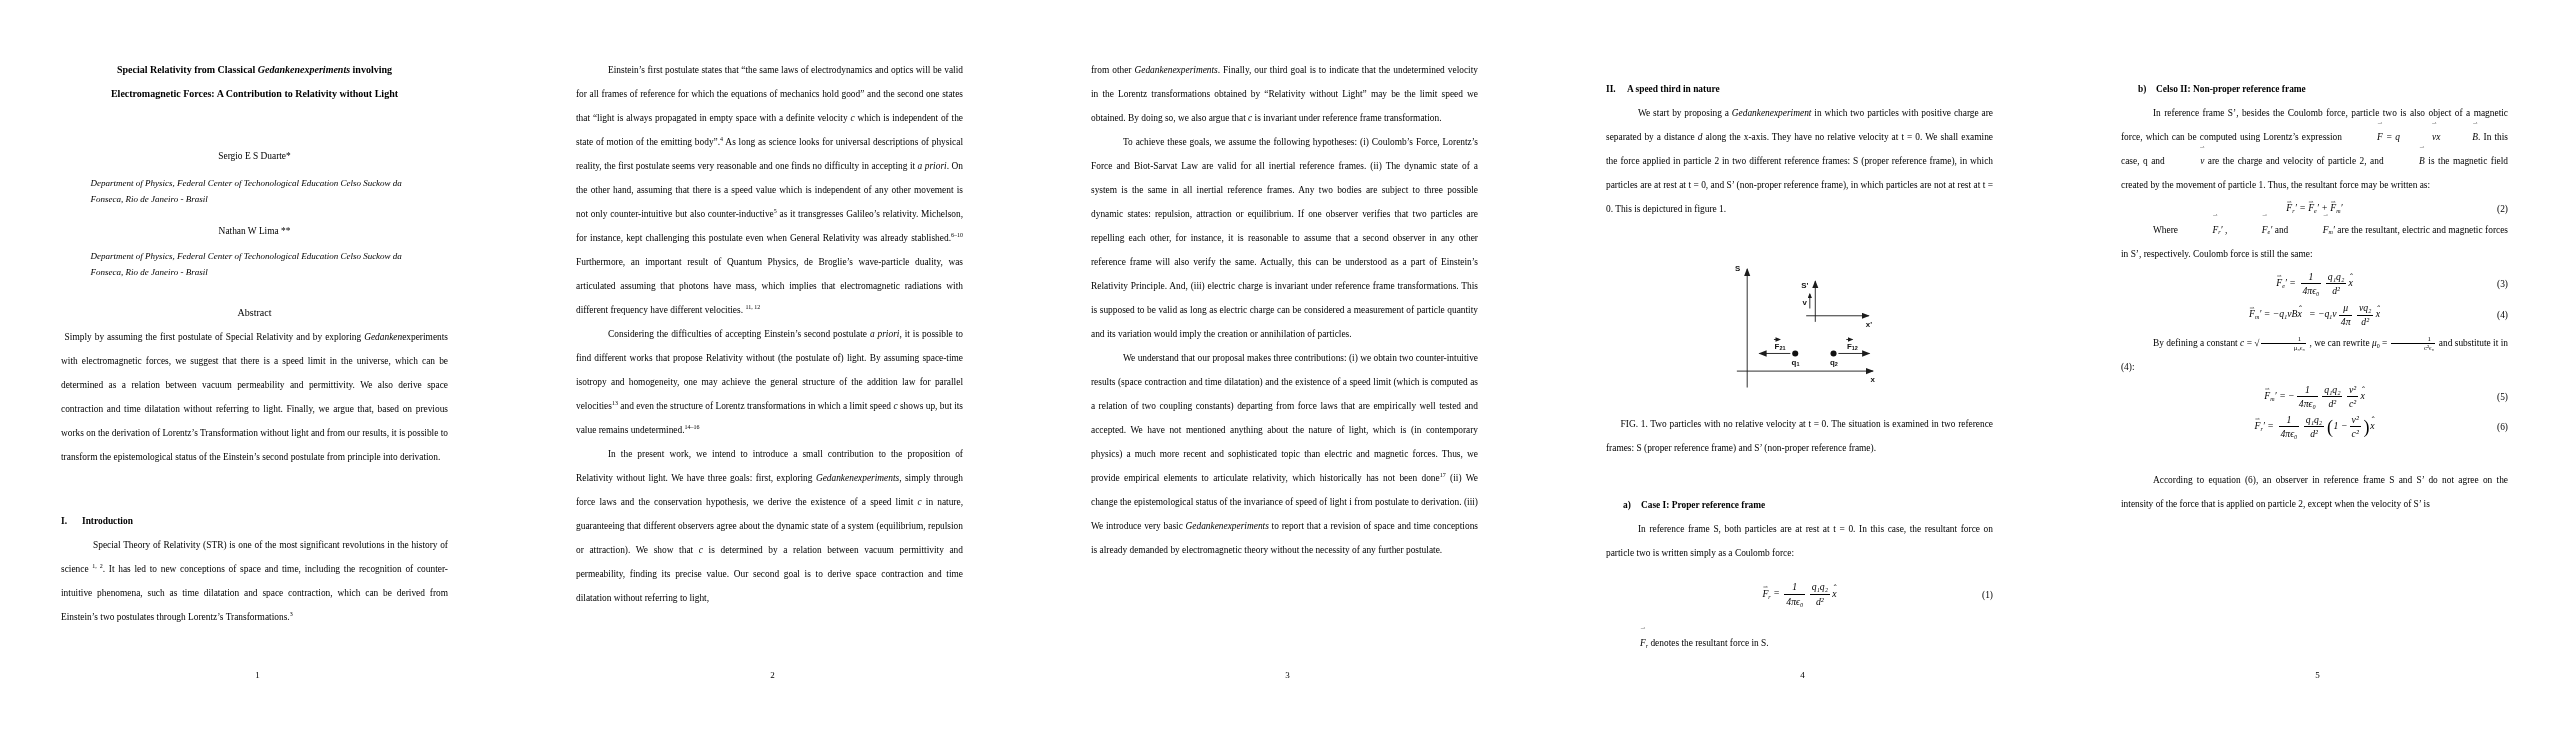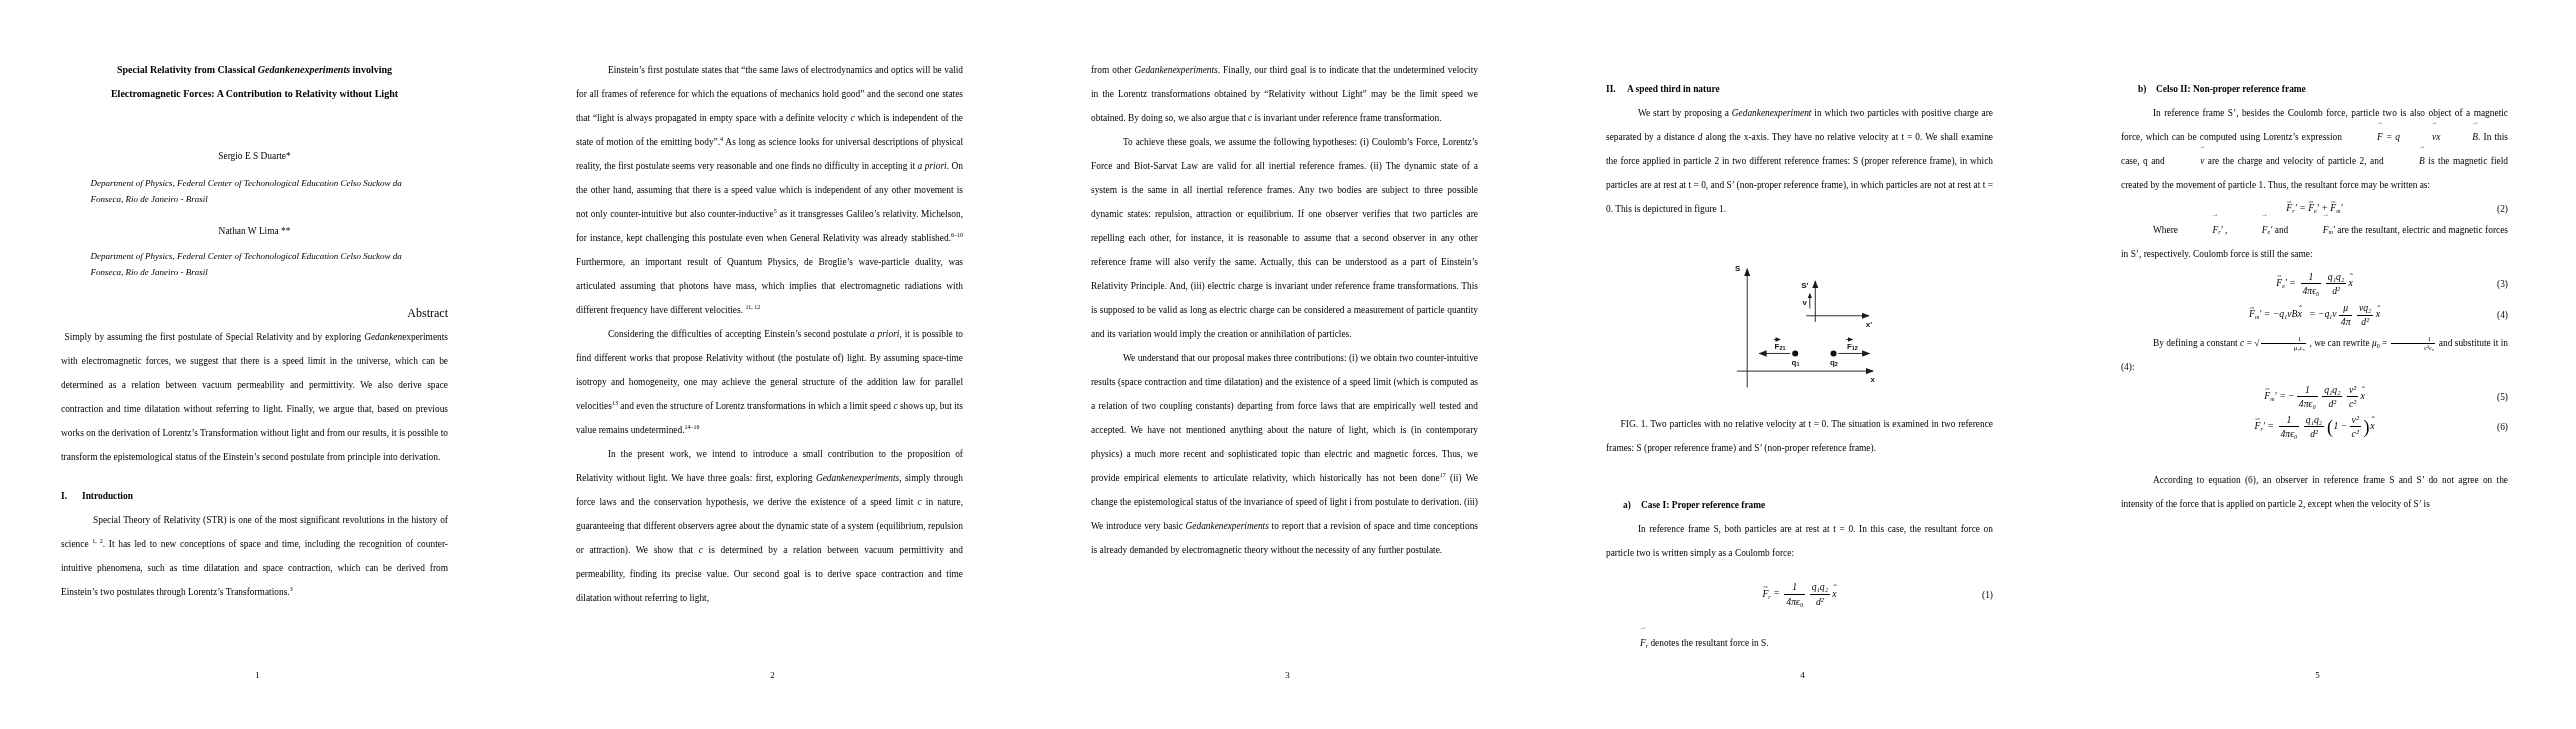--- a/index.html
+++ b/index.html
@@ -19,21 +19,21 @@
   .vec::before{content:"⇀";position:absolute;left:50%;transform:translateX(-50%);
                top:-0.80em;font-size:0.62em;line-height:1;}
   .hat{position:relative;display:inline-block;}
   .hat::before{content:"ˆ";position:absolute;left:55%;transform:translateX(-50%);
                top:-0.52em;font-size:0.95em;line-height:1;}
   .title{font-weight:bold;text-align:center;text-indent:0;font-size:10px;
          line-height:24px;max-width:298px;margin:0 auto;}
   .author{text-align:center;text-indent:0;}
   .affil{font-style:italic;text-align:left;text-indent:0;font-size:9px;
          line-height:16px;max-width:328px;margin:3px auto;}
-  .abshead{text-align:right;text-indent:0;font-size:12px;}
+  .abshead{text-align:center;text-indent:0;font-size:10px;}
   .sect{font-weight:bold;text-indent:0;text-align:left;}
   .snum{display:inline-block;width:21px;}
   .ssect{font-weight:bold;text-indent:0;text-align:left;padding-left:17px;}
   .snum2{display:inline-block;width:18px;}
   .pageno{position:absolute;bottom:43px;left:0;right:0;text-align:center;
           font-size:9px;line-height:9px;text-indent:0;}
   
   .eq{position:relative;text-align:center;text-indent:0;line-height:1.1;
       font-size:9.7px;margin:8.5px 0;}
   .eqbody{display:inline-block;font-style:italic;}
@@ -63,21 +63,21 @@
 <div class="doc">
 
   <div class="page">
     <div class="title"><span>Special Relativity from Classical </span><span class="it">Gedankenexperiments</span><span> involving Electromagnetic Forces: A Contribution to Relativity without Light</span></div>
     <div class="author" style="margin-top:38px">Sergio E S Duarte*</div>
     <div class="affil" style="margin-top:6.7px">Department of Physics, Federal Center of Techonological Education Celso Suckow da Fonseca, Rio de Janeiro - Brasil</div>
     <div class="author" style="margin-top:12px">Nathan W Lima **</div>
     <div class="affil" style="margin-top:4.9px">Department of Physics, Federal Center of Techonological Education Celso Suckow da Fonseca, Rio de Janeiro - Brasil</div>
     <div class="abshead" style="margin-top:21px">Abstract</div>
     <p class="smind"><span> Simply by assuming the first postulate of Special Relativity and by exploring </span><span class="it">Gedanken</span><span>experiments with electromagnetic forces, we suggest that there is a speed limit in the universe, which can be determined as a relation between vacuum permeability and permittivity. We also derive space contraction and time dilatation without referring to light. Finally, we argue that, based on previous works on the derivation of Lorentz’s Transformation without light and from our results, it is possible to transform the epistemological status of the Einstein’s second postulate from principle into derivation.</span></p>
-    <div class="sect" style="margin-top:15px">
+    <div class="sect" style="margin-top:40px">
       <span class="snum">I.</span><span>Introduction</span>
     </div>
     <p><span>Special Theory of Relativity (STR) is one of the most significant revolutions in the history of science </span><sup>1, 2</sup><span>. It has led to new conceptions of space and time, including the recognition of counter-intuitive phenomena, such as time dilatation and space contraction, which can be derived from Einstein’s two postulates through Lorentz’s Transformations.</span><sup>3</sup></p>
     <div class="pageno">1</div>
   </div>
 
   <div class="page">
     <p><span>Einstein’s first postulate states that  “the same laws of electrodynamics and optics will be valid for all frames of reference for which the equations of mechanics hold good” and the second one states that “light is always propagated in empty space with a definite velocity </span><span class="it">c</span><span> which is independent of the state of motion of the emitting body”.</span><sup>4</sup><span> As long as science looks for universal descriptions of physical reality, the first postulate seems very reasonable and one finds no difficulty in accepting it </span><span class="it">a priori</span><span>. On the other hand, assuming that there is a speed value which is independent of any other movement is not only counter-intuitive but also counter-inductive</span><sup>5</sup><span> as it transgresses Galileo’s relativity. Michelson, for instance, kept challenging this postulate even when General Relativity was already stablished.</span><sup>6–10</sup><span> Furthermore, an important result of Quantum Physics, de Broglie’s wave-particle duality, was articulated assuming that photons have mass, which implies that electromagnetic radiations with different frequency have different velocities. </span><sup>11, 12</sup></p>
     <p><span>Considering the difficulties of accepting Einstein’s second postulate </span><span class="it">a priori</span><span>, it is possible to find different works that propose Relativity without (the postulate of) light. By assuming space-time isotropy and homogeneity, one may achieve the general structure of the addition law for parallel velocities</span><sup>13</sup><span> and even the structure of Lorentz transformations in  which a  limit speed </span><span class="it">c</span><span> shows up, but its value remains undetermined.</span><sup>14–16</sup></p>
     <p><span>In the present work, we intend to introduce a small contribution to the proposition of Relativity without light. We have three goals: first, exploring </span><span class="it">Gedankenexperiments</span><span>, simply through force laws and the conservation hypothesis, we derive the existence of a speed limit </span><span class="it">c</span><span> in nature, guaranteeing that different observers agree about the dynamic state of a system (equilibrium, repulsion or attraction). We show that </span><span class="it">c</span><span> is determined by a relation between vacuum permittivity and permeability, finding its precise value. Our second goal is to derive space contraction and time dilatation without referring to light,</span></p>

